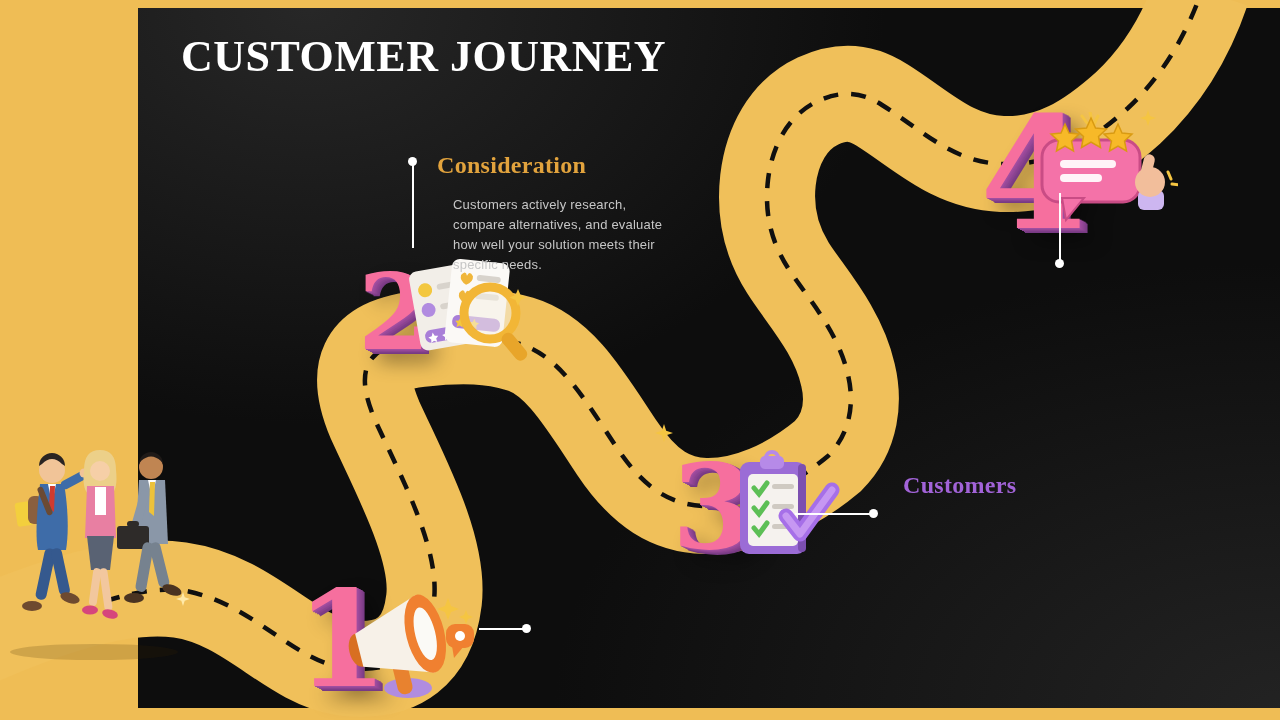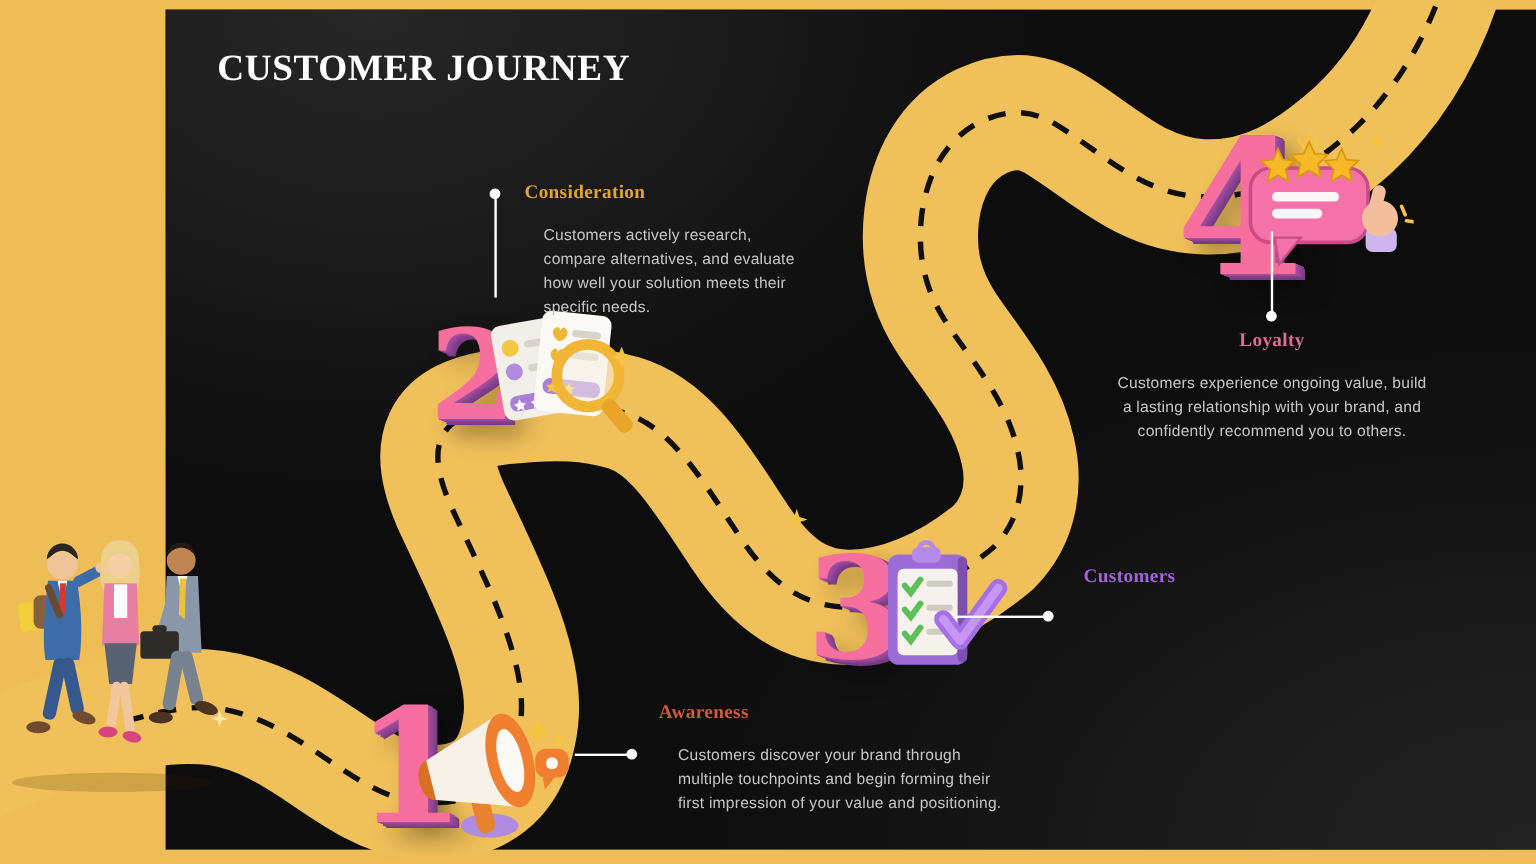--- a/index.html
+++ b/index.html
@@ -6,23 +6,23 @@
   body{width:1280px;height:720px;overflow:hidden;font-family:"Liberation Sans",sans-serif;}
   .slide{position:relative;width:1280px;height:720px;background:#efbd55;}
   .panel{position:absolute;left:138px;top:8px;width:1142px;height:700px;
     background:
       radial-gradient(ellipse at 15% 0%, rgba(42,42,42,.9) 0%, rgba(20,20,20,0) 42%),
       radial-gradient(ellipse at 100% 100%, rgba(40,40,40,.8) 0%, rgba(16,16,16,0) 45%),
       #0d0d0d;}
   svg.road{position:absolute;left:0;top:0;pointer-events:none;}
   .title{position:absolute;left:181px;top:30px;margin:0;color:#fff;
     font-family:"Liberation Serif","DejaVu Serif",serif;font-weight:700;
-    font-size:31px;line-height:53px;letter-spacing:.5px;}
+    font-size:44px;line-height:53px;letter-spacing:.5px;}
   .stage-block h2{margin:0 0 8px 0;font-family:"Liberation Serif","DejaVu Serif",serif;
-    font-weight:700;font-size:16px;letter-spacing:.3px;}
+    font-weight:700;font-size:24px;letter-spacing:.3px;}
   .stage-block p{margin:16px;font-size:13px;line-height:20px;color:#c6c6c6;letter-spacing:.2px;}
   .stage-block{position:absolute;}
   #blk-consideration{left:437px;top:152px;width:242px;}
   #blk-awareness{left:549px;top:585px;width:302px;}
   #blk-decision{left:903px;top:472px;width:266px;}
   #blk-loyalty{left:910px;top:275px;width:300px;text-align:center;}
   .connector{position:absolute;background:#fff;}
   .dot{position:absolute;width:9px;height:9px;border-radius:50%;background:#fff;}
   
   #ln-consideration{left:412px;top:161px;width:2px;height:87px;}
@@ -241,27 +241,19 @@
   <div class="connector" id="ln-decision"></div>
   <div class="dot" id="dt-decision"></div>
   <div class="connector" id="ln-loyalty"></div>
   <div class="dot" id="dt-loyalty"></div>
 
   <div class="stage-block" id="blk-consideration">
     <h2 style="color: rgb(226, 163, 61);">Consideration</h2>
     <p>Customers actively research, compare alternatives, and evaluate how well your solution meets their specific needs.</p>
   </div>
 
-  <div class="stage-block" id="blk-loyalty">
-    <h2 style="color: rgb(220, 109, 150);">Loyalty</h2>
-    <p>Customers experience ongoing value, build a lasting relationship with your brand, and confidently recommend you to others.</p>
-  </div>
 
   <div class="stage-block" id="blk-decision">
     <h2 style="color: rgb(162, 99, 216);">Customers</h2>
   </div>
 
-  <div class="stage-block" id="blk-awareness">
-    <h2 style="color: rgb(207, 91, 58);">Awareness</h2>
-    <p>Customers discover your brand through multiple touchpoints and begin forming their first impression of your value and positioning.</p>
-  </div>
 
 </div>
 
 </body></html>

